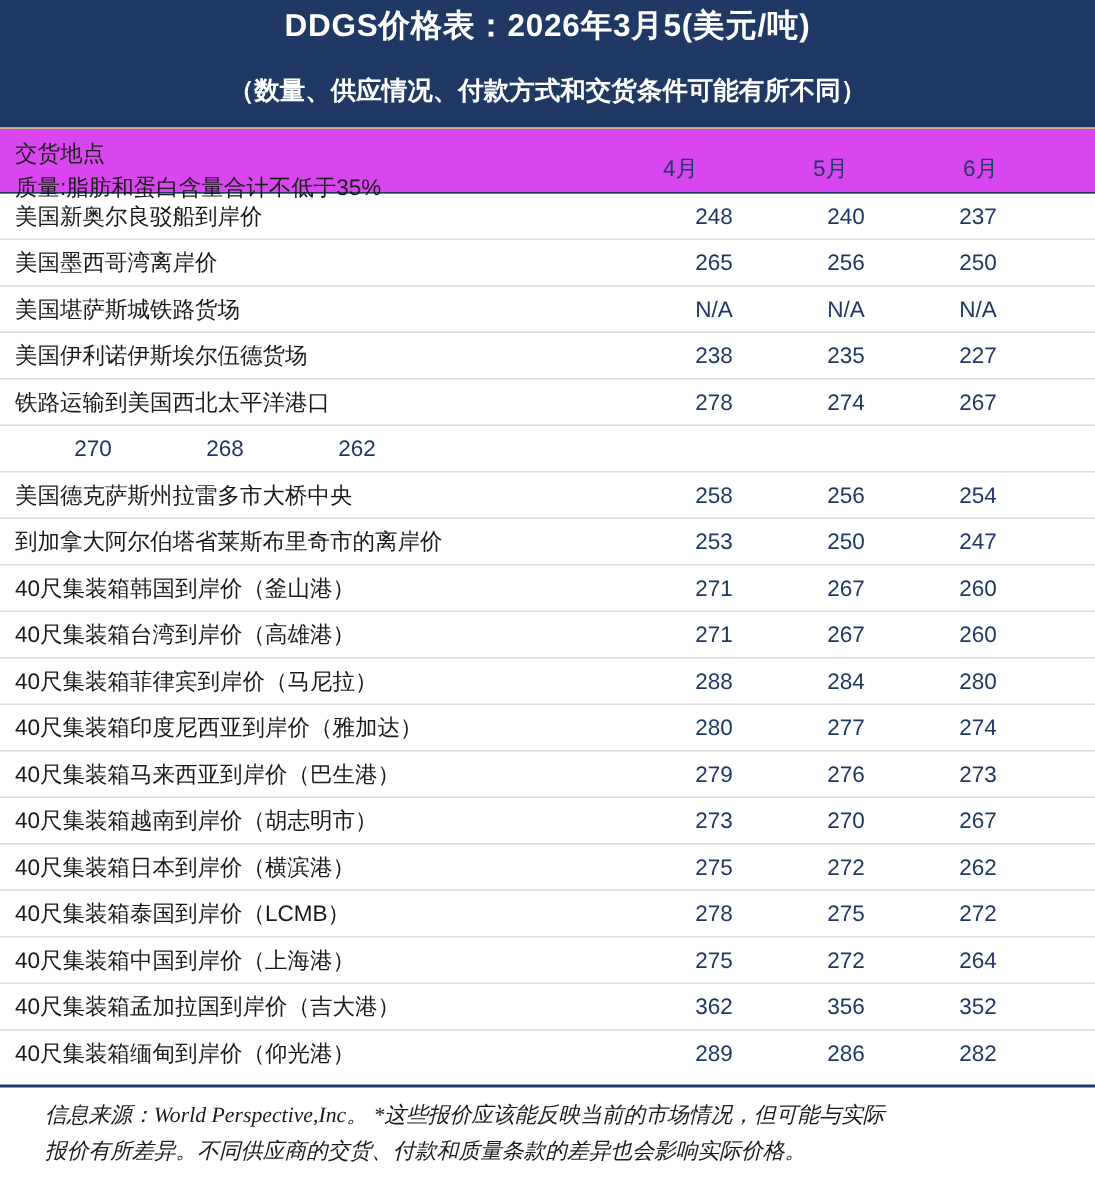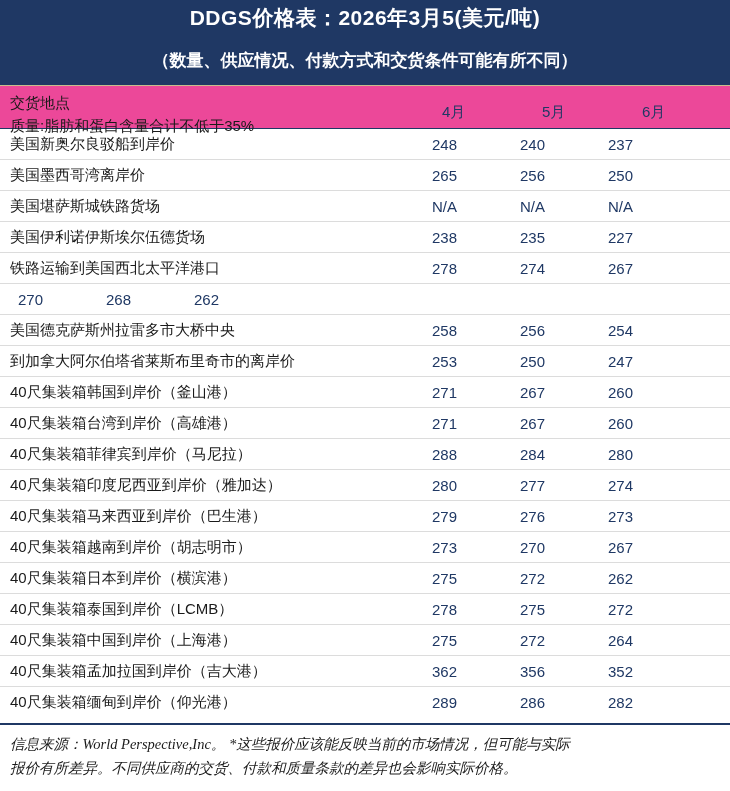--- a/index.html
+++ b/index.html
@@ -35,21 +35,21 @@
     line-height: 1.5;
   }
   .header .subtitle {
     font-size: 17px;
     font-weight: bold;
     line-height: 1.5;
     margin-top: 14px;
   }
   
   .colhead {
-    background: #ec4899;
+    background: #d946ef;
     border-top: 1px solid #c9bd8e;
     border-bottom: 1px solid #1f3864;
     padding: 6px 10px 8px 10px;
     position: relative;
     height: 44px;
     box-sizing: border-box;
   }
   .colhead .loc-line1 {
     font-size: 15px;
     color: #1a1a1a;
@@ -98,33 +98,33 @@
     overflow: hidden;
   }
   .row .vals {
     flex: 0 0 296px;
     display: flex;
   }
   .row .val {
     width: 88px;
     font-size: 15px;
     color: #1f3864;
-    text-align: left;
+    text-align: center;
   }
   .row .val.v1 { margin-left: 8px; }
   
   .footer {
     border-top: 2px solid #1f3864;
     padding: 8px 10px 10px 10px;
     font-family: "Liberation Serif", serif;
     font-size: 14.5px;
     color: #1a1a1a;
     line-height: 1.65;
   }
-  .footer .line { font-style: italic; }
+  .footer .line { font-style: italic; margin-left: 20px; }
 </style>
 </head>
 <body>
 
 <div class="sheet">
 
   <div class="header">
     <div class="title">DDGS价格表：2026年3月5(美元/吨)</div>
     <div class="subtitle">（数量、供应情况、付款方式和交货条件可能有所不同）</div>
   </div>

